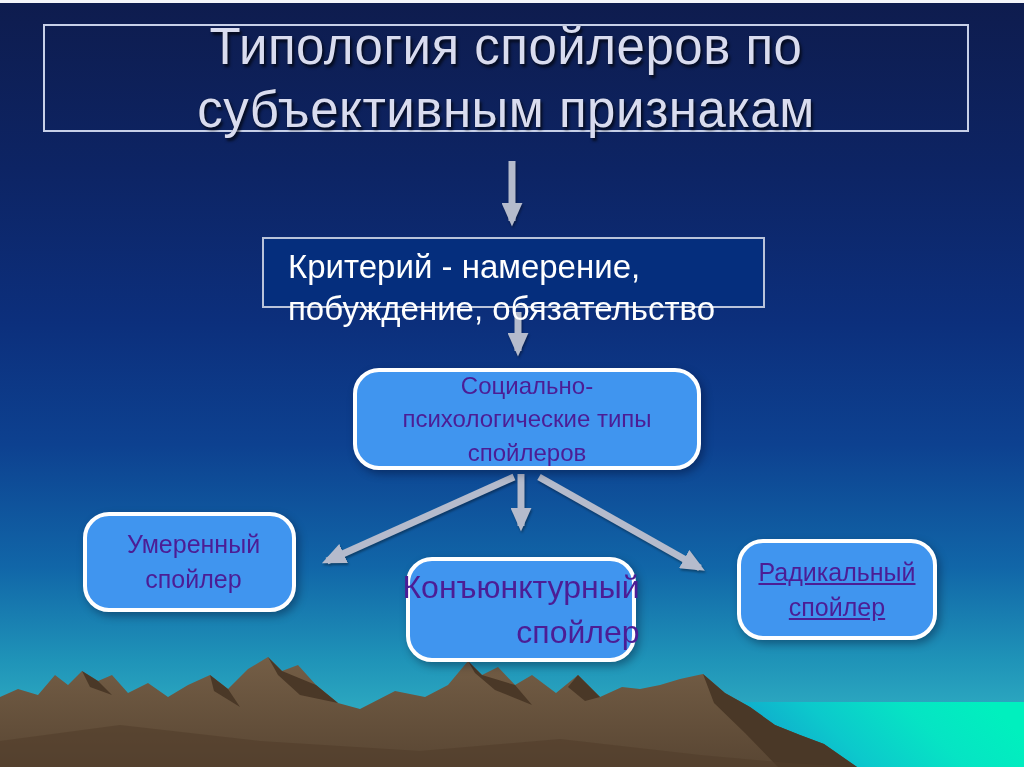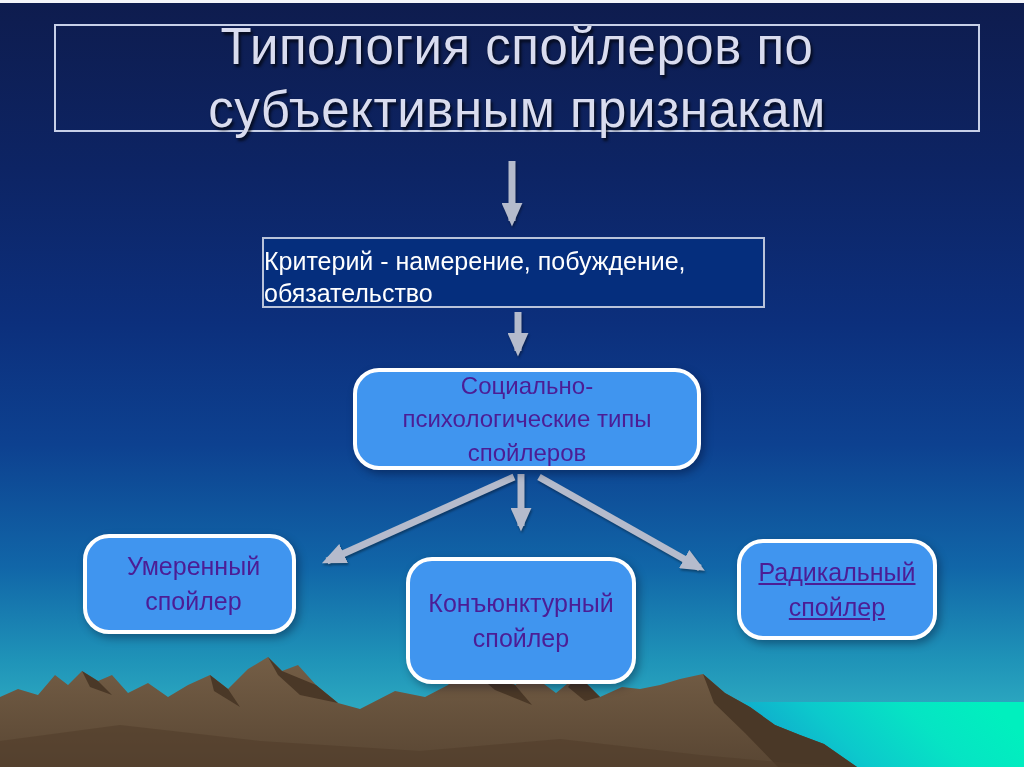--- a/index.html
+++ b/index.html
@@ -16,60 +16,60 @@
     position:absolute;left:0;top:0;width:100%;height:3px;
     background:#f4f5fa;
   }
   
   .sea{
     position:absolute;left:738px;right:0;top:702px;bottom:0;
     background:linear-gradient(225deg,#00f0be 10%,#06e4c4 35%,#0cc9cc 62%,#1595cd 100%);
   }
   
   .title-box{
-    position:absolute;left:54px;top:24px;width:926px;height:108px;
+    position:absolute;left:43px;top:24px;width:926px;height:108px;
     border:2px solid #c7d0e8;
     display:flex;align-items:center;justify-content:center;
     box-sizing:border-box;
   }
   .title-text{
     color:#d9dcef;
     font-size:51px;
     line-height:1.24;
     text-align:center;
     white-space:pre-line;
     text-shadow:2px 3px 3px rgba(0,0,0,.65), 0 0 1px rgba(0,0,0,.4);
     letter-spacing:.5px;
   }
   
   .criterion-box{
     position:absolute;left:262px;top:237px;width:503px;height:71px;
     background:#052e7d;
     border:2px solid #b9c3da;
     box-sizing:border-box;
     color:#ffffff;
-    font-size:25px;line-height:1.27;
-    padding:7px 10px 0 0;
+    font-size:33px;line-height:1.27;
+    padding:7px 10px 0 24px;
   }
   
   .node{
     position:absolute;
     background:#4095ef;
     border:4px solid #ffffff;
     border-radius:26px;
     box-sizing:border-box;
     color:#4c1d95;
     display:flex;align-items:center;justify-content:center;
     text-align:center;
     white-space:pre-line;
     box-shadow:3px 4px 8px rgba(0,0,25,.35);
   }
   .node-root{left:353px;top:368px;width:348px;height:102px;font-size:24px;line-height:1.38;}
-  .node-moderate{left:83px;top:534px;width:213px;height:100px;font-size:25px;line-height:1.4;padding-left:8px;}
-  .node-opportunistic{left:406px;top:557px;width:230px;height:127px;font-size:25px;line-height:1.4;}
+  .node-moderate{left:83px;top:512px;width:213px;height:100px;font-size:25px;line-height:1.4;padding-left:8px;}
+  .node-opportunistic{left:406px;top:557px;width:230px;height:105px;font-size:32px;line-height:1.4;text-align:right;}
   .node-radical{left:737px;top:539px;width:200px;height:101px;font-size:25px;line-height:1.4;text-decoration:underline;}
   .arrows{
     position:absolute;left:0;top:0;width:1024px;height:767px;
     pointer-events:none;
     filter:drop-shadow(1px 2px 1px rgba(0,0,0,.35));
   }
   .mountains{
     position:absolute;left:0;bottom:0;width:1024px;height:122px;
   }
 </style>

